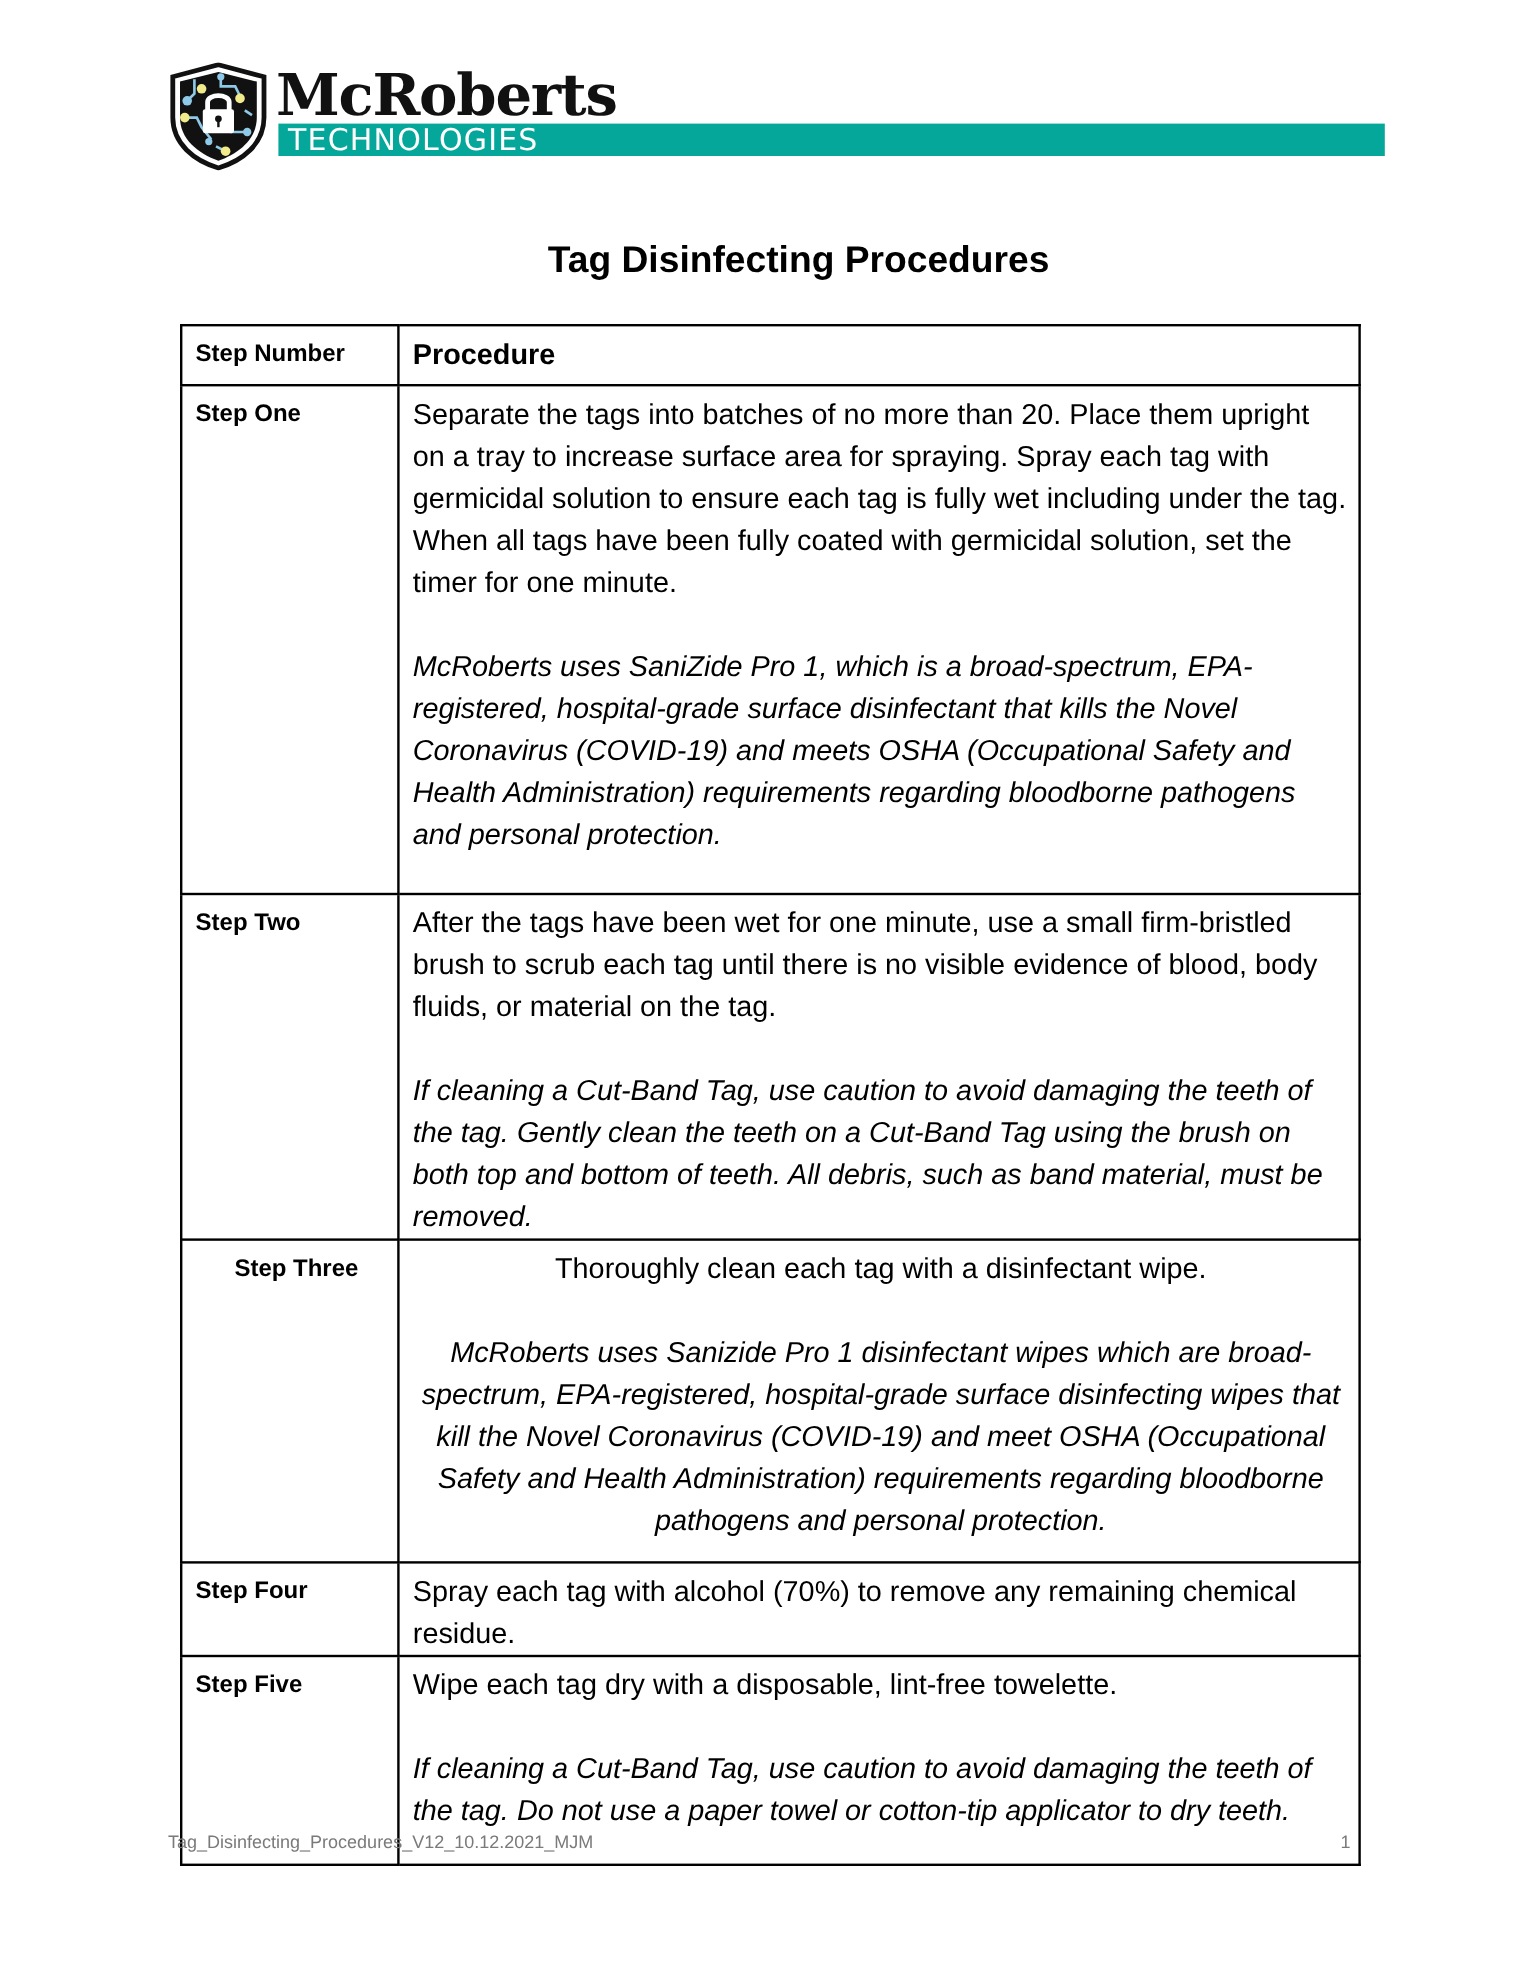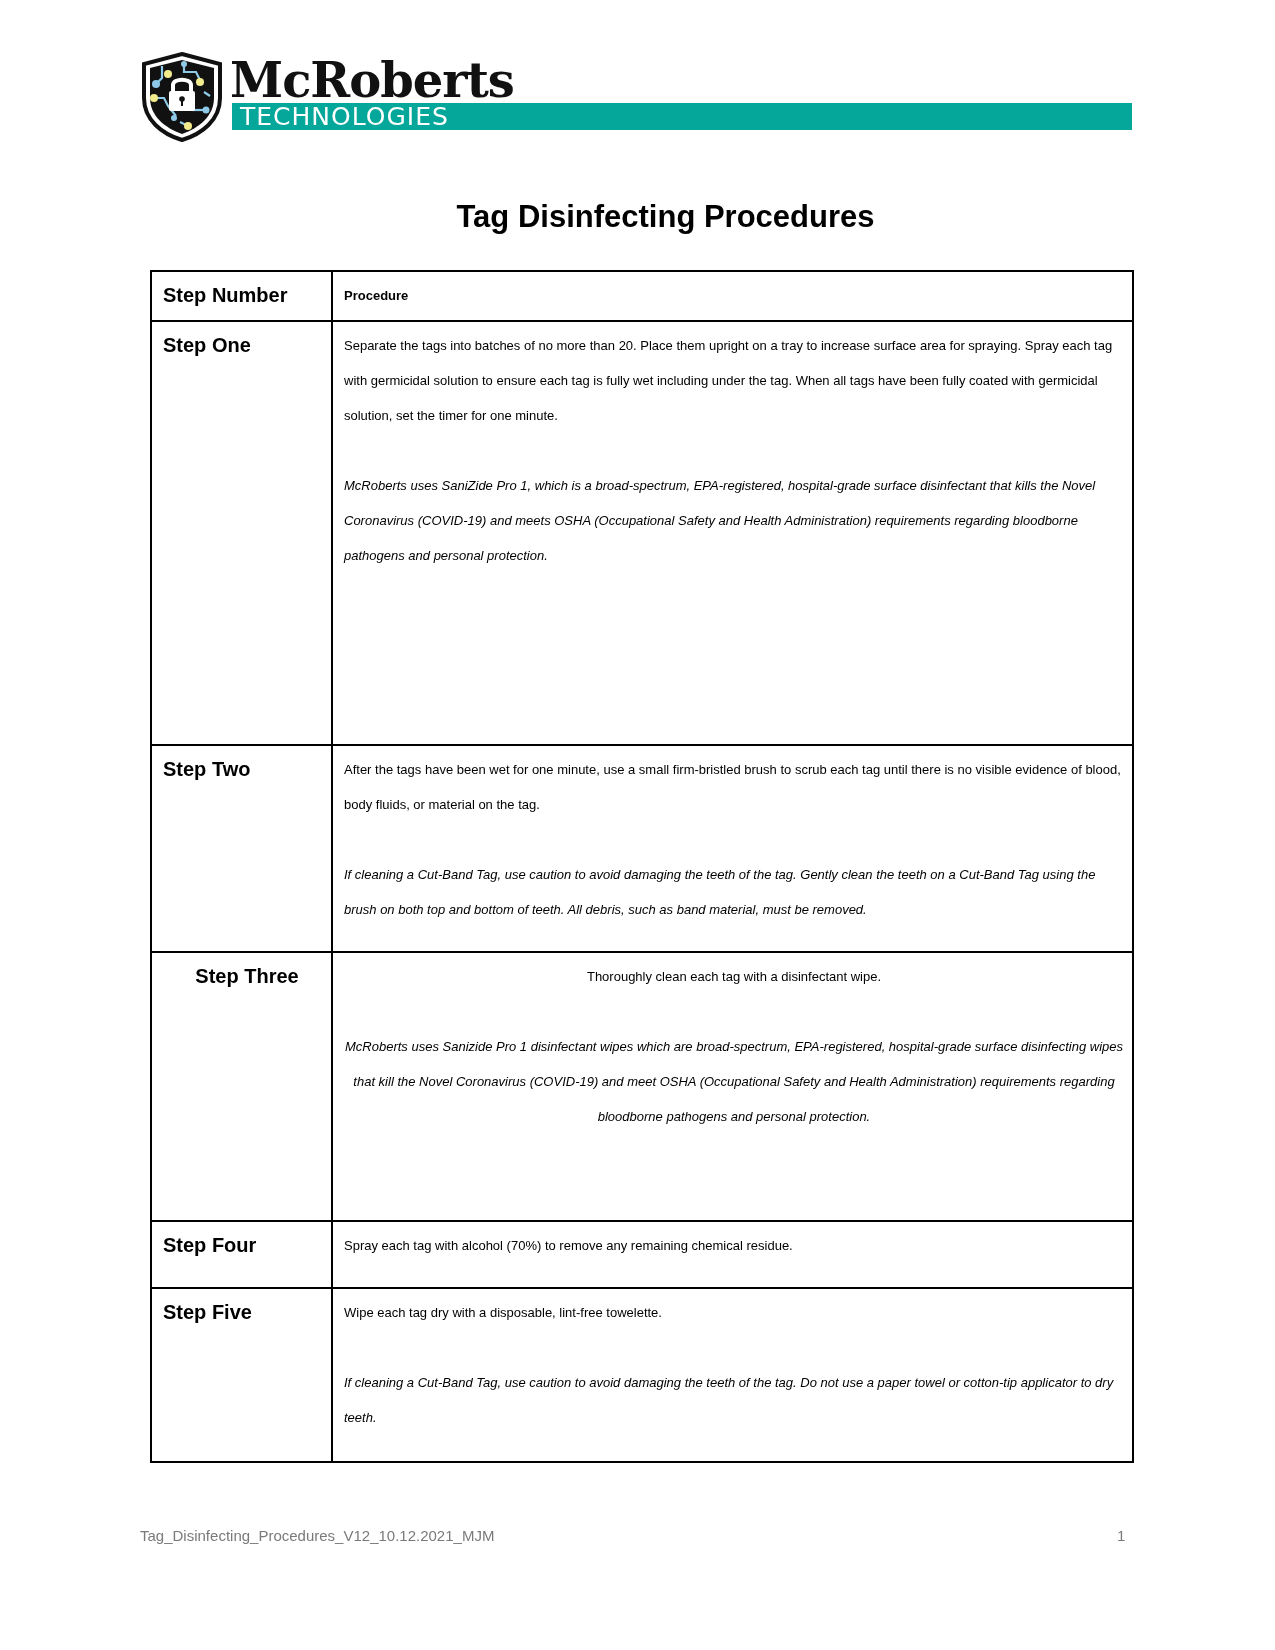--- a/index.html
+++ b/index.html
@@ -4,35 +4,35 @@
 <style>
   html, body { margin: 0; padding: 0; background: #ffffff; }
   body { width: 1275px; height: 1650px; position: relative; overflow: hidden;
          font-family: "Liberation Sans", "DejaVu Sans", sans-serif; color: #000; }
 
   
   .logo { position: absolute; left: 140px; top: 52px; width: 1000px; height: 92px; }
   .shield { position: absolute; left: 0; top: 0; width: 84px; height: 90px; }
   .brand-name { position: absolute; left: 90px; top: 2px; font-family: "DejaVu Serif", "Liberation Serif", serif;
                 font-weight: bold; font-size: 48px; line-height: 52px; letter-spacing: -1px; color: #111; }
-  .brand-bar { position: absolute; left: 92px; top: 51px; width: 900px; height: 27px; background: #05a79b; }
+  .brand-bar { position: absolute; left: 92px; top: 51px; width: 900px; height: 27px; background: #05a79b; padding-left: 22px; }
   .brand-sub { position: absolute; left: 8px; top: 0px; font-family: "DejaVu Sans", "Liberation Sans", sans-serif;
                font-size: 25px; line-height: 27px; letter-spacing: 1px; color: #ffffff; }
 
   
   .doc-title { position: absolute; left: 0; width: 1275px; top: 197px; text-align: center;
                font-weight: bold; font-size: 31px; line-height: 40px; padding-left: 28px; }
 
   
   .proc-table { position: absolute; left: 150px; top: 270px; width: 984px; border-collapse: collapse; border-radius: 11px; }
   .proc-table td, .proc-table th { border: 2px solid #000; vertical-align: top; padding: 0; }
   .proc-table th { text-align: left; font-weight: bold; }
   .col-step { width: 168px; }
   .cell-step { padding: 6px 0 0 11px !important; font-weight: bold; font-size: 20px; line-height: 35px; }
-  .cell-proc { padding: 6px 8px 0 11px !important; font-size: 13px; line-height: 35px; }
+  .cell-proc { padding: 6px 8px 0 11px !important; font-size: 24px; line-height: 35px; }
   .cell-proc p { margin: 0; }
   .cell-proc p.note { font-style: italic; margin-top: 35px; }
   .row-header { height: 50px; }
   .row-1 { height: 424px; }
   .row-2 { height: 207px; }
   .row-3 { height: 269px; text-align: center; }
   .row-4 { height: 67px; }
   .row-5 { height: 174px; }
 
   

